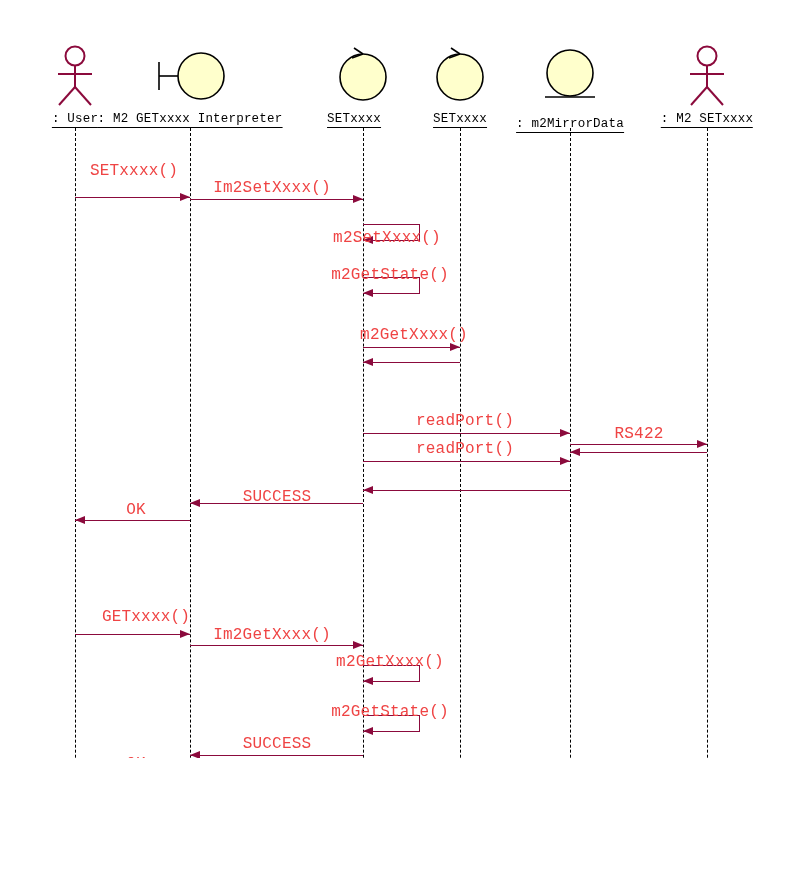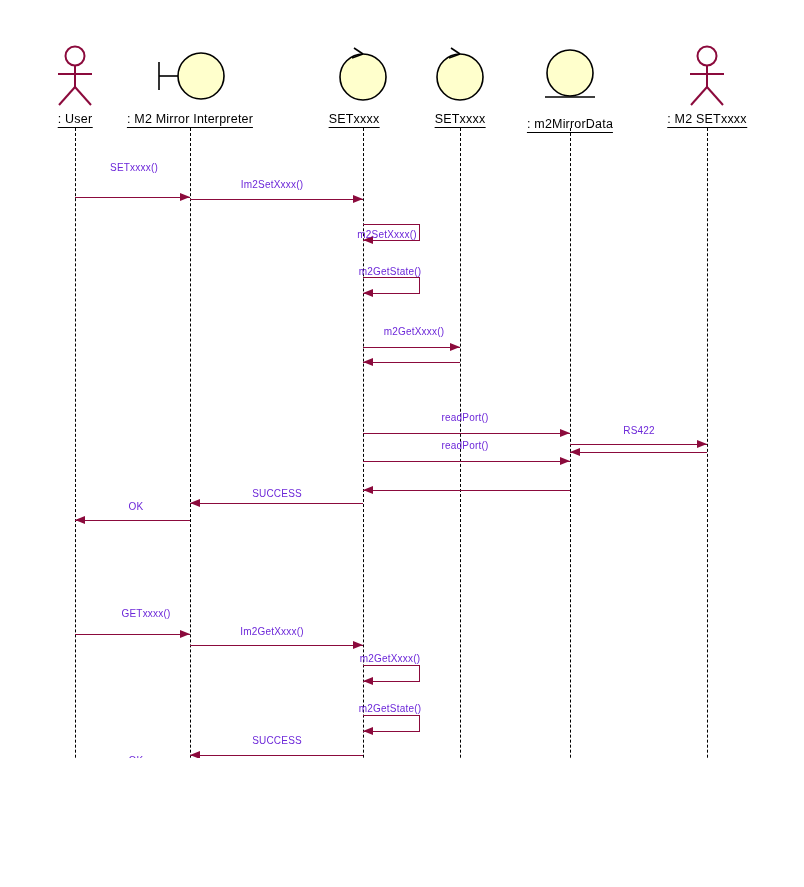--- a/index.html
+++ b/index.html
@@ -1,17 +1,17 @@
 <!DOCTYPE html>
 <html><head>
 <meta charset="utf-8">
 <style>
   html,body{margin:0;padding:0;background:#ffffff;}
   body{width:804px;height:887px;font-family:"Liberation Sans",sans-serif;}
-  #canvas{position:relative;width:804px;height:758px;overflow:hidden;background:#fff;}
+  #canvas{position:relative;width:804px;height:758px;overflow:hidden;background:#fff;font-family:Liberation Mono, monospace;}
 
   
   .lifeline{position:absolute;width:0;border-left:1px dashed #000;}
 
   
   .head-label{
     position:absolute;white-space:nowrap;font-size:12.5px;color:#000;
     border-bottom:1px solid #000;padding-bottom:1px;letter-spacing:.2px;
     transform:translateX(-50%);
   }
@@ -25,21 +25,21 @@
   .arrowhead{position:absolute;width:0;height:0;}
   .ah-right{
     border-top:4.5px solid transparent;border-bottom:4.5px solid transparent;
     border-left:10px solid #8b0a3c;
   }
   .ah-left{
     border-top:4.5px solid transparent;border-bottom:4.5px solid transparent;
     border-right:10px solid #8b0a3c;
   }
   .msg-label{
-    position:absolute;white-space:nowrap;font-size:10px;color:#6d28d9;
+    position:absolute;white-space:nowrap;font-size:16px;color:#ef4444;
     transform:translateX(-50%);letter-spacing:.2px;
   }
 
   
   .selfcall{position:absolute;}
   .selfcall .seg-top{position:absolute;left:0;top:0;height:0;border-top:1.4px solid #8b0a3c;}
   .selfcall .seg-right{position:absolute;top:0;width:0;border-left:1.4px solid #8b0a3c;}
   .selfcall .seg-bot{position:absolute;left:0;height:0;border-top:1.4px solid #8b0a3c;}
 </style>
 </head>
@@ -57,21 +57,21 @@
     </div>
     <div class="head-label" style="left: 75px; top: 112px;">: User</div>
     <div class="lifeline" style="left: 75px; top: 128px; height: 740px;"></div>
     <div class="icon-wrap" style="left: 190px; top: 44px; width: 70px;">
       <svg width="70" height="62" viewBox="0 0 70 62">
         <line x1="4" y1="18" x2="4" y2="46" stroke="#000000" stroke-width="1.6"></line>
         <line x1="4" y1="32" x2="24" y2="32" stroke="#000000" stroke-width="1.6"></line>
         <circle cx="46" cy="32" r="23" fill="#ffffcc" stroke="#000000" stroke-width="1.6"></circle>
       </svg>
     </div>
-    <div class="head-label" style="left: 190px; top: 112px;">: M2 Mirror Interpreter</div>
+    <div class="head-label" style="left: 190px; top: 112px;">: M2 GETxxxx Interpreter</div>
     <div class="lifeline" style="left: 190px; top: 128px; height: 740px;"></div>
     <div class="icon-wrap" style="left: 363px; top: 44px; width: 58px;">
       <svg width="58" height="62" viewBox="0 0 58 62">
         <circle cx="29" cy="33" r="23" fill="#ffffcc" stroke="#000000" stroke-width="1.6"></circle>
         <line x1="29" y1="10" x2="20" y2="4" stroke="#000000" stroke-width="1.6"></line>
         <line x1="29" y1="10" x2="18" y2="14" stroke="#000000" stroke-width="1.6"></line>
       </svg>
     </div>
     <div class="head-label" style="left: 354px; top: 112px;">SETxxxx</div>
     <div class="lifeline" style="left: 363px; top: 128px; height: 740px;"></div>

